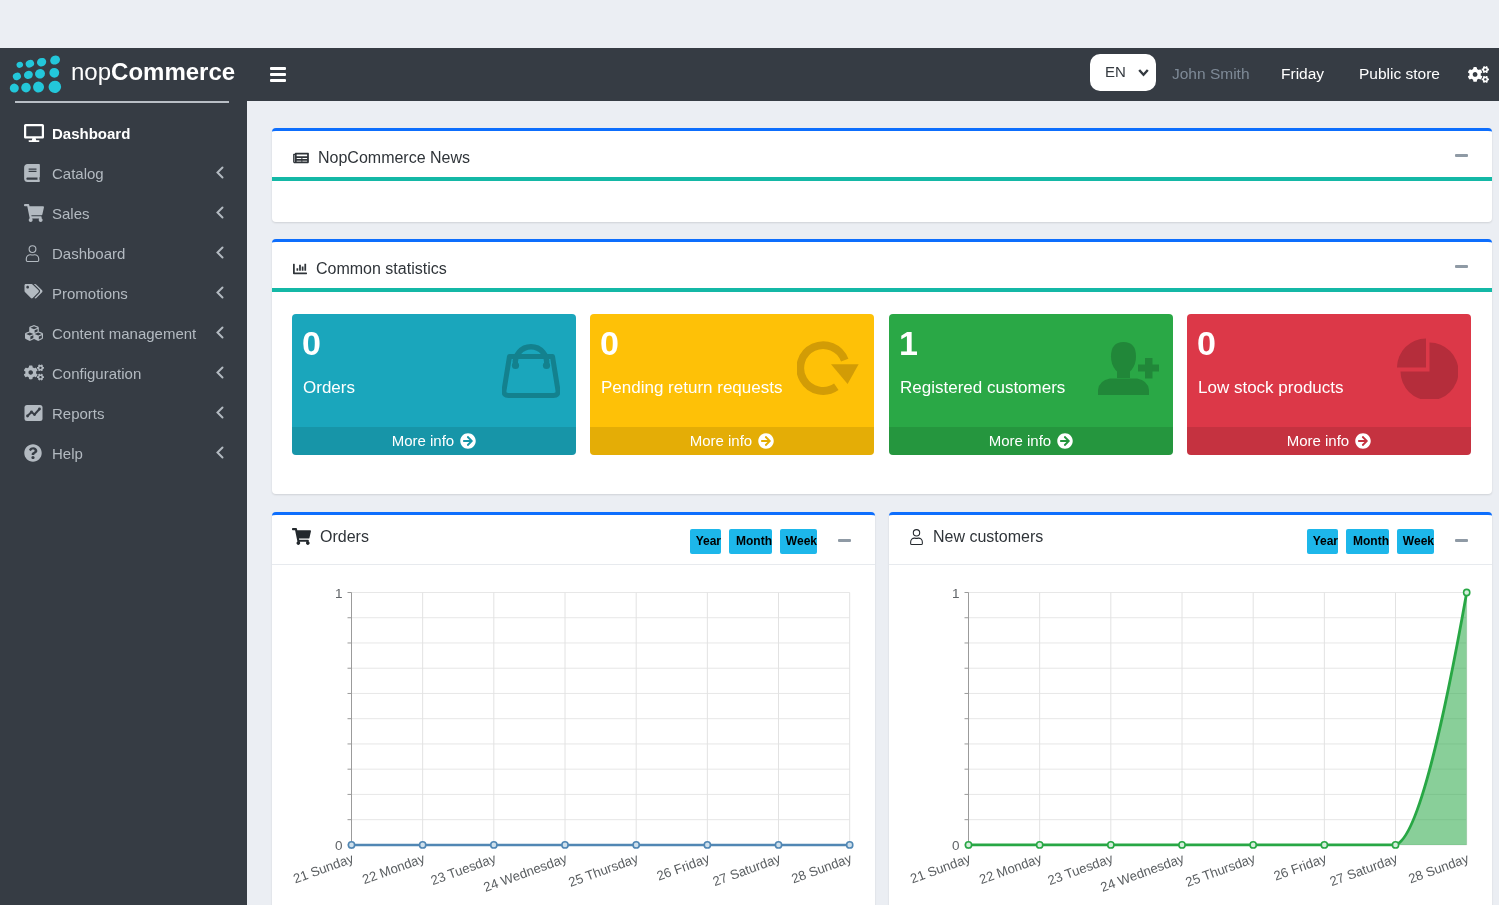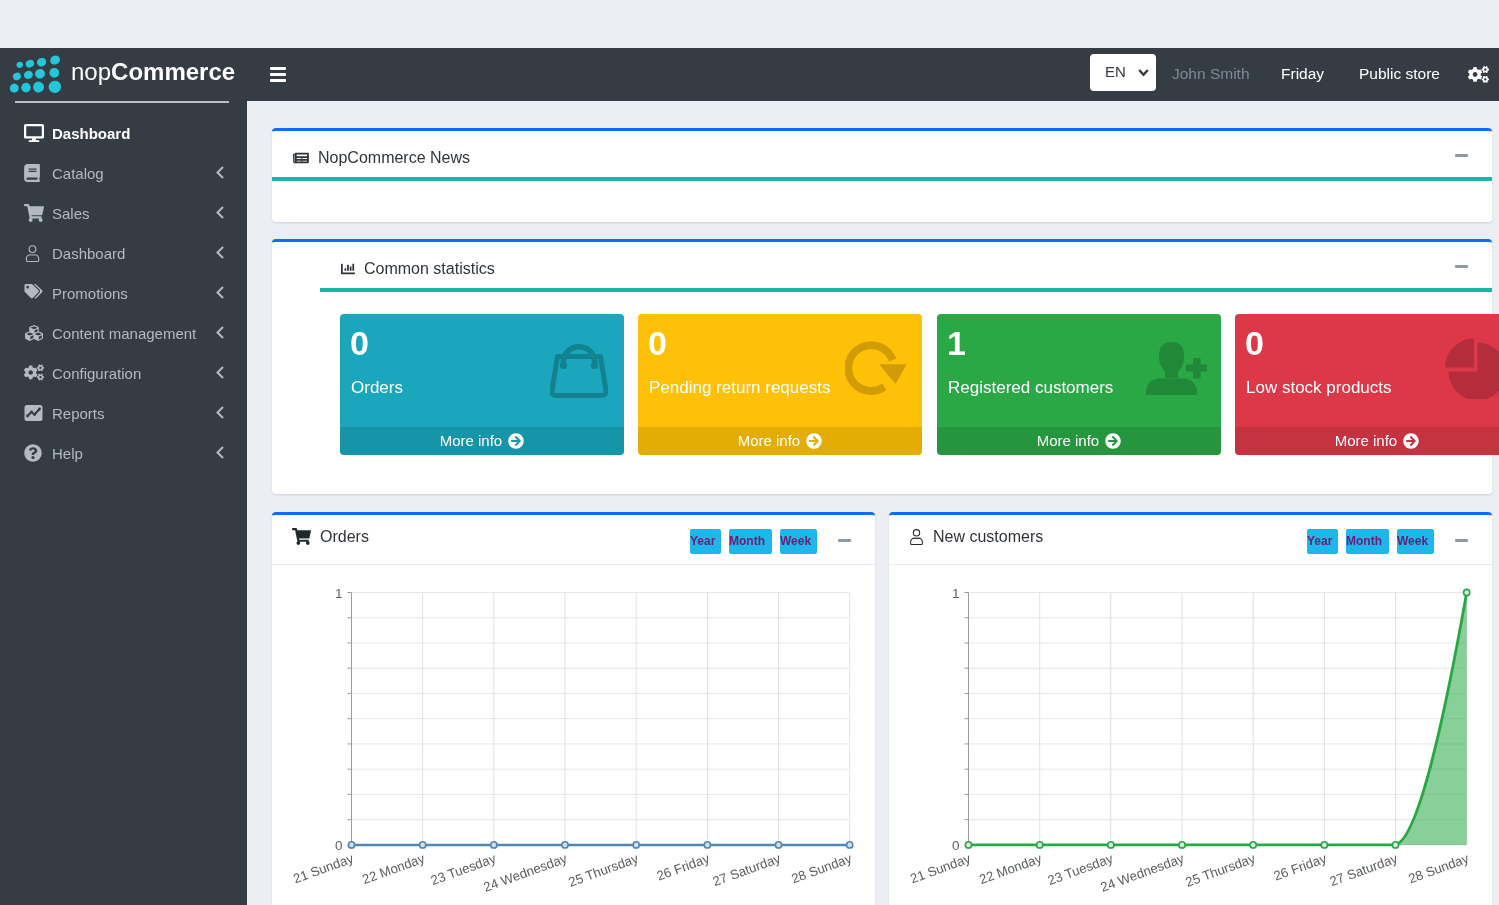--- a/index.html
+++ b/index.html
@@ -9,21 +9,21 @@
 
 
 #header { position:absolute; left:0; top:0; width:1499px; height:53px; background:#363c44; z-index:5;margin-top:48px; }
 #logo { position:absolute; left:0; top:0; width:247px; height:53px; background:#363c44; }
 #logo svg { position:absolute; left:0px; top:0px; }
 #logo .txt { position:absolute; left:71px; top:10px; font-size:24px; color:#fff; white-space:nowrap; }
 #logo .txt b { font-weight:bold; }
 #hamburger { position:absolute; left:270px; top:19px; width:16px; height:14px; }
 #hamburger div { height:3px; background:#fff; margin-bottom:3px; border-radius:1px; }
 .topright { position:absolute; top:0; height:53px; line-height:51px; color:#fff; font-size:15.5px; }
-#sel { position:absolute; left:1090px; top:6px; width:66px; height:37px; background:#fff; border-radius:4px; }
+#sel { position:absolute; left:1090px; top:6px; width:66px; height:37px; background:#fff; border-radius:10px; }
 #sel .en { position:absolute; left:15px; top:9px; font-size:15px; color:#343a40; }
 #sel svg { position:absolute; right:7px; top:13px; }
 #johnsmith { left:1172px; color:#7e8a97; }
 #logout { left:1281px; }
 #publicstore { left:1359px; }
 #gearicon { position:absolute; left:1468px; top:18px; }
 
 
 #sidebar { position:absolute; left:0; top:53px; width:247px; height:852px; background:#363c44; }
 #searchbox { position:absolute; left:15px; top:13px; width:214px; height:37px; border:2px solid #b9bfc6; background:transparent; }
@@ -49,21 +49,21 @@
 .ibox .num { position:absolute; left:10px; top:12px; font-size:34px; font-weight:bold; line-height:1; }
 .ibox .lbl { position:absolute; left:11px; top:64px; font-size:17px; }
 .ibox .bigic { position:absolute; right:15px; top:22px; }
 .ibox .mi2 { position:absolute; left:0; right:0; bottom:0; height:28px; background:rgba(0,0,0,0.1); text-align:center; color:#fff; font-size:15px; line-height:28px; }
 .ibox .mi2 svg { vertical-align:-3px; margin-left:2px; }
 
 
 .chart-h { position:relative; height:50px; border-bottom:1px solid #e7eaee; }
 .chart-h .ttl { position:absolute; left:20px; top:13px; font-size:16px; color:#2f3439; }
 .chart-h .ttl svg { vertical-align:-3px; margin-right:9px; }
-.kbtn { position:absolute; top:14px; height:25px; background:#1db7ea; color:#701a75; font-size:12px; font-weight:bold; text-align:left; line-height:25px; border-radius:2px; }
+.kbtn { position:absolute; top:14px; height:25px; background:#1db7ea; color:#000000; font-size:12px; font-weight:bold; text-align:right; line-height:25px; border-radius:2px; }
 </style>
 </head>
 <body>
 
 <div id="header">
   <div id="logo">
     <svg width="66" height="50" viewBox="0 0 66 50">
       <g fill="#23c7da">
           <ellipse cx="19.8" cy="16.8" rx="3.3" ry="2.9699999999999998" transform="rotate(-24 19.8 16.8)"></ellipse>
           <ellipse cx="29.9" cy="15.7" rx="4.3" ry="3.655" transform="rotate(-24 29.9 15.7)"></ellipse>
@@ -199,21 +199,21 @@
 
 <div class="card" id="card-news" style="left:272px; top:128px; width:1220px; height:94px;">
   <div class="card-h">
     <span class="ttl"><svg width="18" height="14" viewBox="0 0 576 512" fill="#2f3439">
           <path d="M552 64H88c-13.255 0-24 10.745-24 24v8H24c-13.255 0-24 10.745-24 24v272c0 30.928 25.072 56 56 56h472c26.51 0 48-21.49 48-48V88c0-13.255-10.745-24-24-24zM56 400a8 8 0 0 1-8-8V144h16v248a8 8 0 0 1-8 8zm236-16H140c-6.627 0-12-5.373-12-12v-8c0-6.627 5.373-12 12-12h152c6.627 0 12 5.373 12 12v8c0 6.627-5.373 12-12 12zm208 0H348c-6.627 0-12-5.373-12-12v-8c0-6.627 5.373-12 12-12h152c6.627 0 12 5.373 12 12v8c0 6.627-5.373 12-12 12zm-208-96H140c-6.627 0-12-5.373-12-12v-8c0-6.627 5.373-12 12-12h152c6.627 0 12 5.373 12 12v8c0 6.627-5.373 12-12 12zm208 0H348c-6.627 0-12-5.373-12-12v-8c0-6.627 5.373-12 12-12h152c6.627 0 12 5.373 12 12v8c0 6.627-5.373 12-12 12zm0-96H140c-6.627 0-12-5.373-12-12v-40c0-6.627 5.373-12 12-12h360c6.627 0 12 5.373 12 12v40c0 6.627-5.373 12-12 12z"></path>
         </svg>NopCommerce News</span>
     <div class="minus"></div>
   </div>
 </div>
 
-<div class="card" id="card-stats" style="left:272px; top:239px; width:1220px; height:255px;padding-left:48px;">
+<div class="card" id="card-stats" style="left:272px; top:239px; width:1220px; height:255px;">
   <div class="card-h">
     <span class="ttl"><svg width="16" height="14" viewBox="0 0 512 512" fill="#2f3439">
           <path d="M332.8 320h38.4c6.4 0 12.8-6.4 12.8-12.8V172.8c0-6.4-6.4-12.8-12.8-12.8h-38.4c-6.4 0-12.8 6.4-12.8 12.8v134.4c0 6.4 6.4 12.8 12.8 12.8zm96 0h38.4c6.4 0 12.8-6.4 12.8-12.8V76.8c0-6.4-6.4-12.8-12.8-12.8h-38.4c-6.4 0-12.8 6.4-12.8 12.8v230.4c0 6.4 6.4 12.8 12.8 12.8zm-288 0h38.4c6.4 0 12.8-6.4 12.8-12.8v-70.4c0-6.4-6.4-12.8-12.8-12.8h-38.4c-6.4 0-12.8 6.4-12.8 12.8v70.4c0 6.4 6.4 12.8 12.8 12.8zm96 0h38.4c6.4 0 12.8-6.4 12.8-12.8V108.8c0-6.4-6.4-12.8-12.8-12.8h-38.4c-6.4 0-12.8 6.4-12.8 12.8v198.4c0 6.4 6.4 12.8 12.8 12.8zM496 384H64V80c0-8.84-7.16-16-16-16H16C7.16 64 0 71.16 0 80v336c0 17.67 14.33 32 32 32h464c8.84 0 16-7.16 16-16v-32c0-8.84-7.16-16-16-16z"></path>
         </svg>Common statistics</span>
     <div class="minus"></div>
   </div>
   <div style="position:relative;">
     <div class="ibox" style="left:20px; background:#1aa6bc;">
       <div class="num">0</div>
       <div class="lbl">Orders</div>

